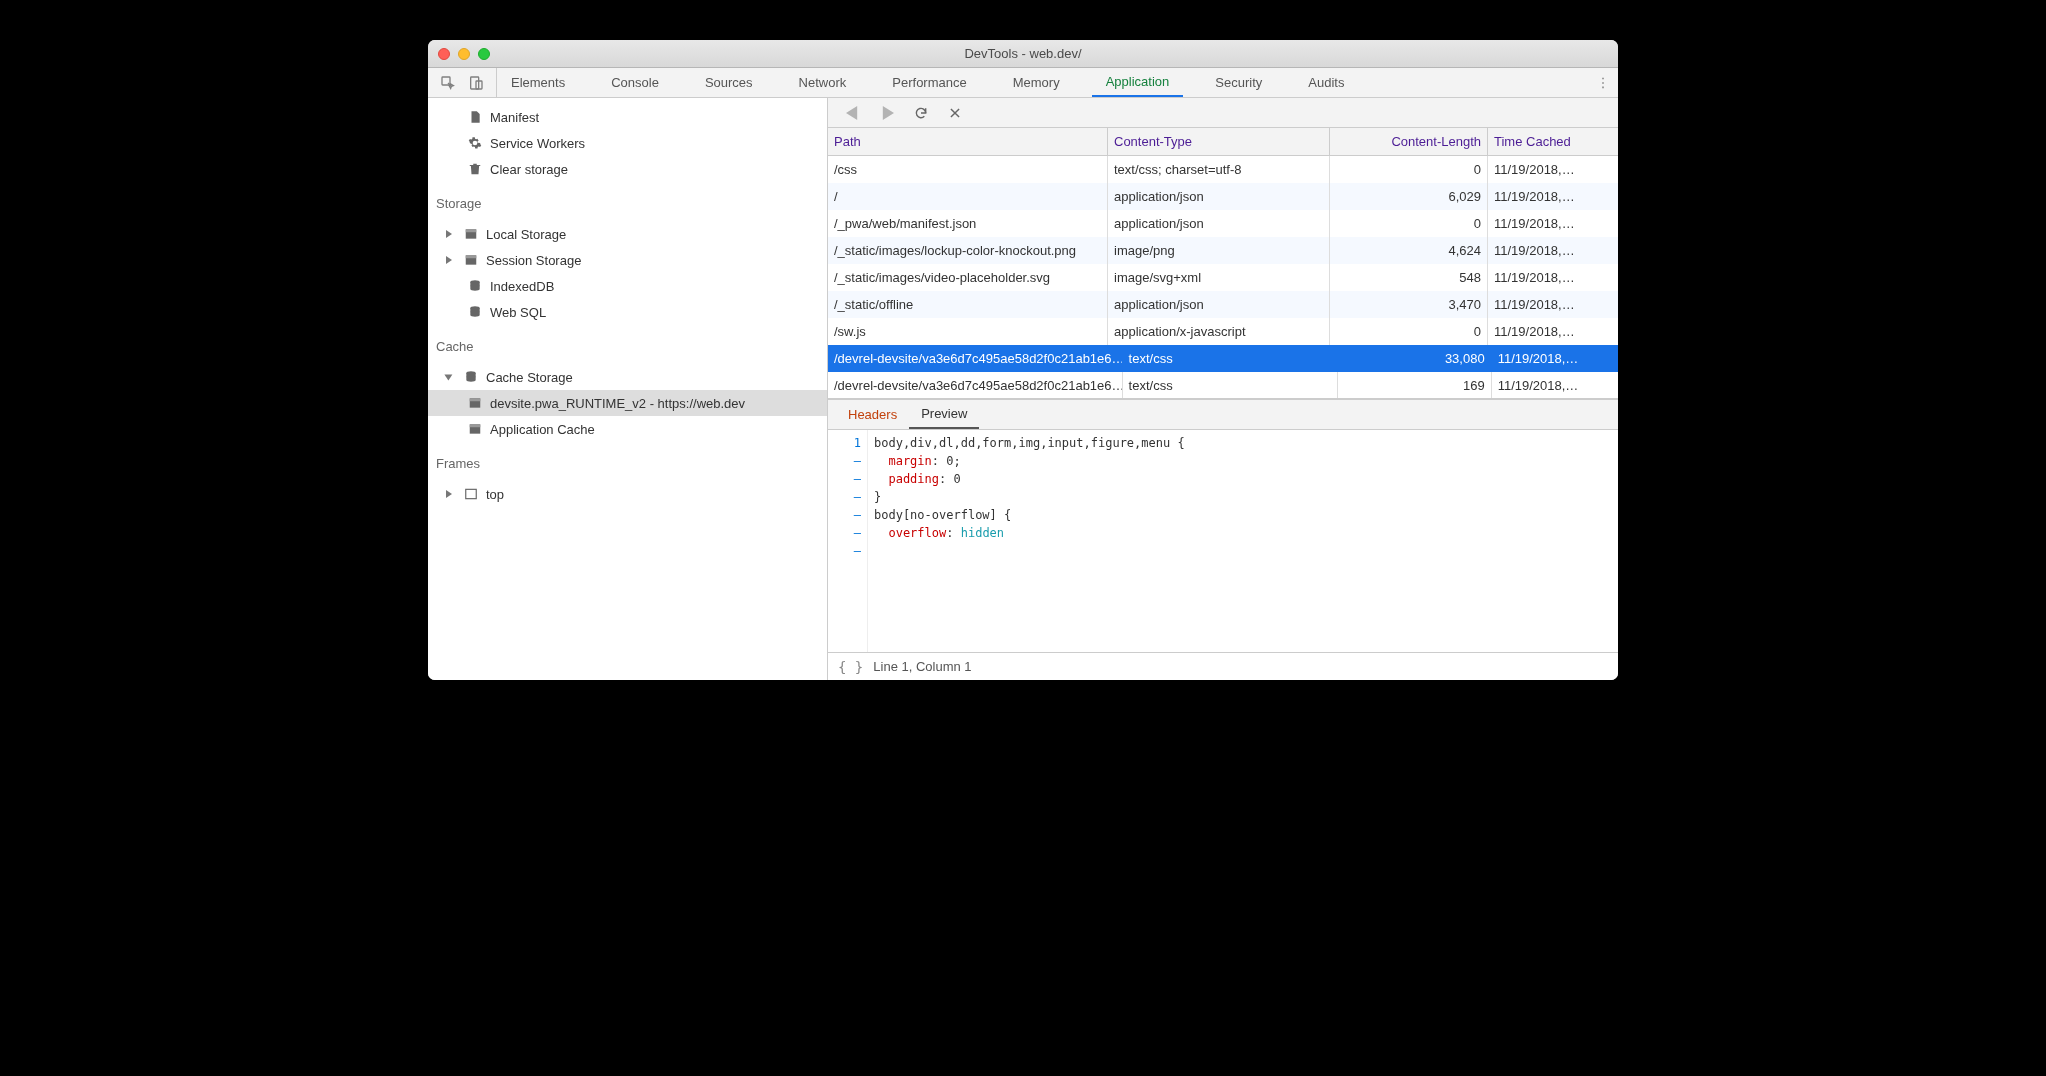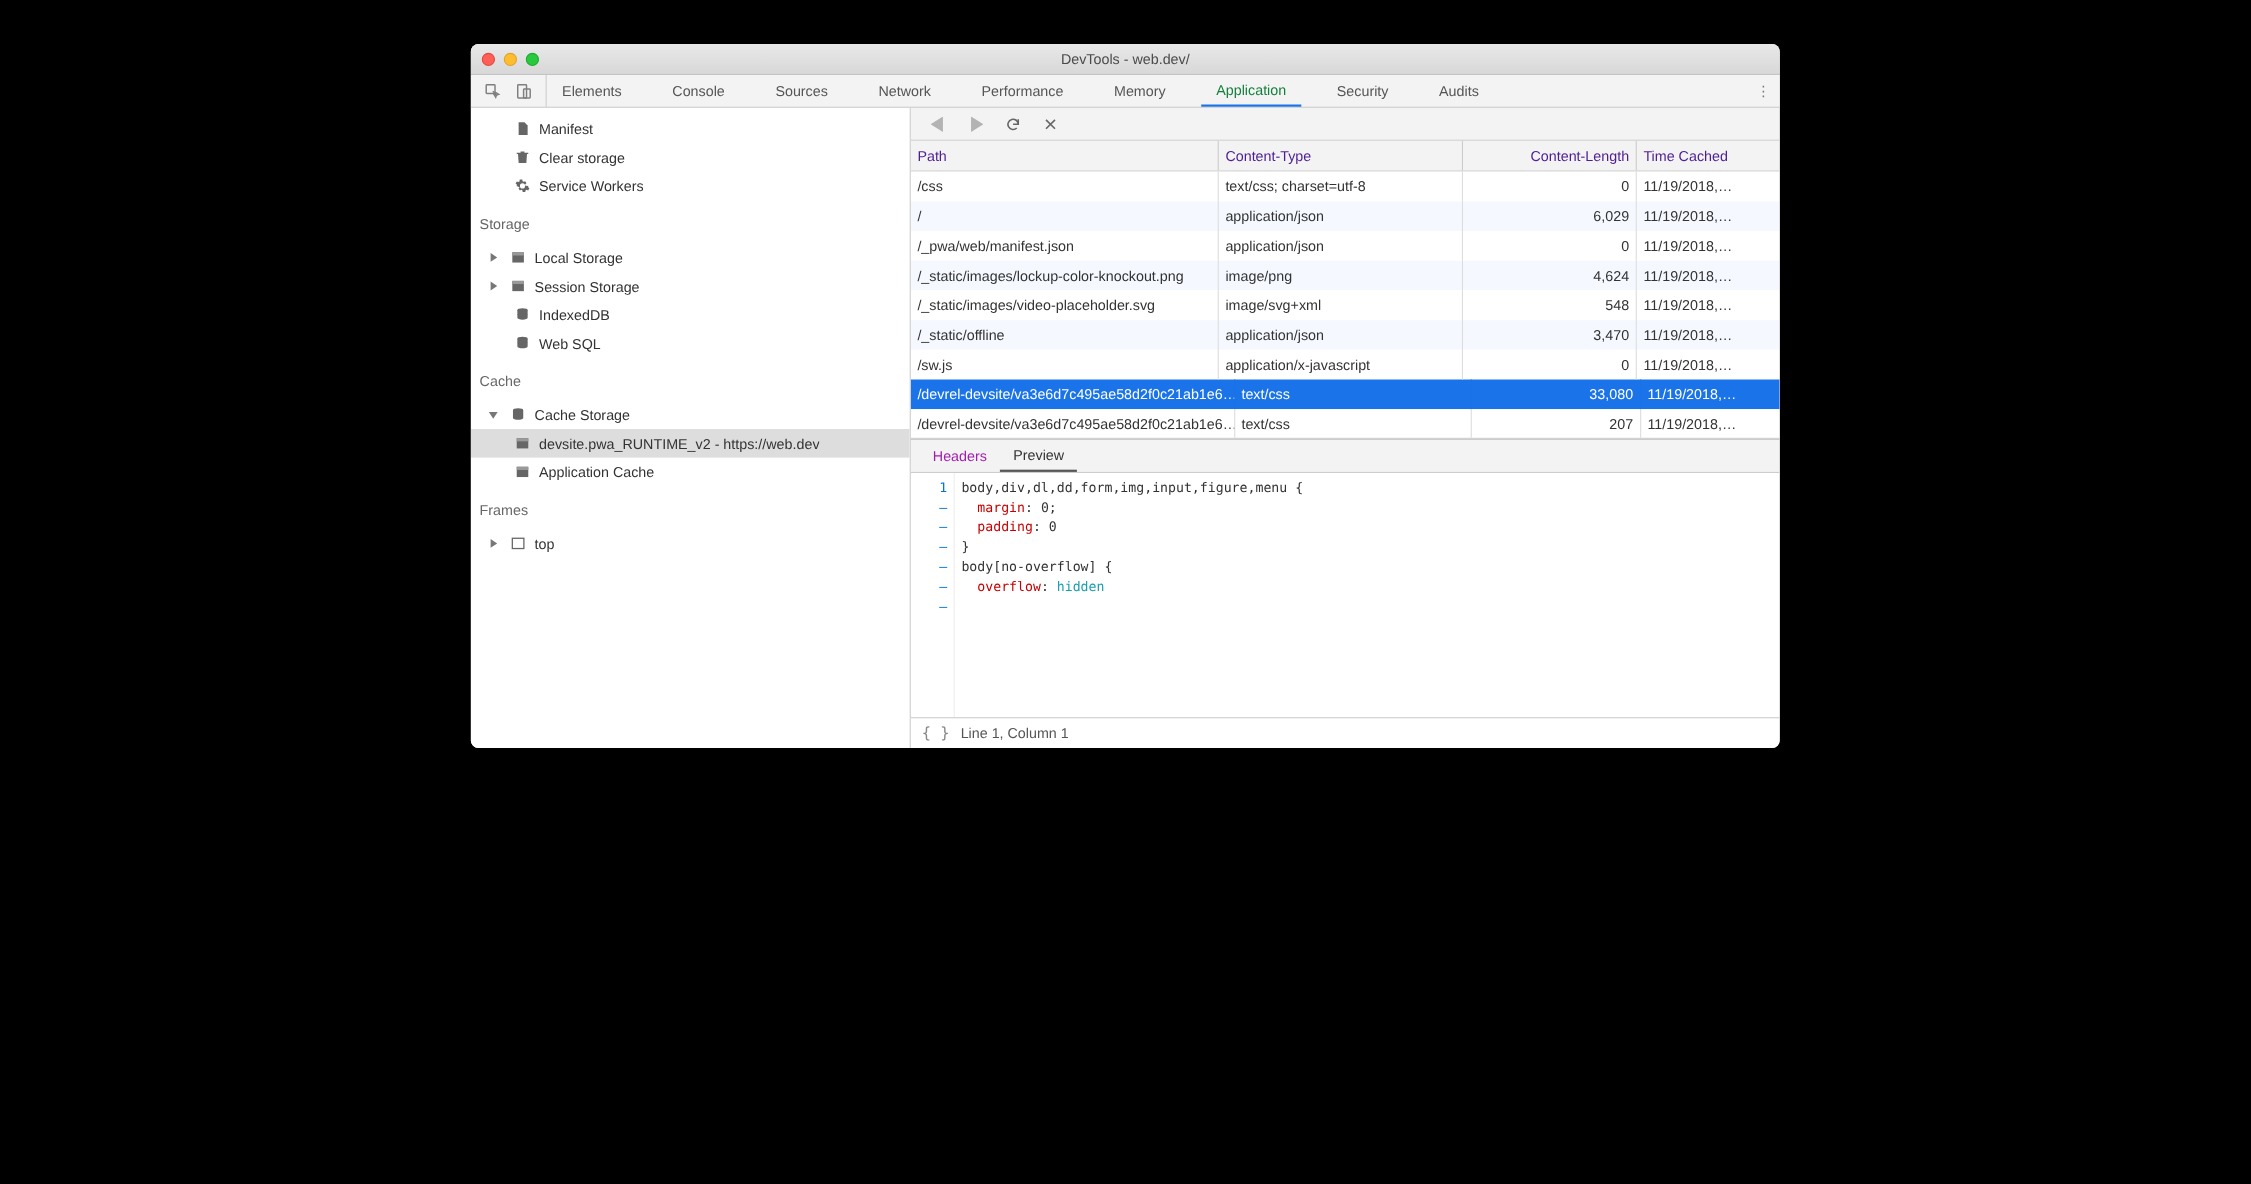--- a/index.html
+++ b/index.html
@@ -49,21 +49,21 @@
 .col-time { width: 130px; }
 .trow { display: flex; height: 27px; font-size: 13px; }
 .trow:nth-child(odd) { background: #fff; }
 .trow:nth-child(even) { background: #f5f9ff; }
 .trow.selected { background: #1a73e8 !important; color: #fff; }
 .trow .td { border-right-color: #ddd; text-overflow: ellipsis; }
 .trow.selected .td { border-right-color: #1a73e8; }
 .trow:last-child { border-bottom: 1px solid #ccc; }
 .tbody { border-bottom: 1px solid #ccc; }
 .subtabs { height: 30px; display: flex; align-items: stretch; background: #f3f3f3; border-bottom: 1px solid #ccc; padding-left: 8px; }
-.subtab { padding: 0 12px; display: flex; align-items: center; color: #a21caf; cursor: pointer; }
+.subtab { padding: 0 12px; display: flex; align-items: center; color: #c2410c; cursor: pointer; }
 .subtab.active { color: #333; border-bottom: 2px solid #555; }
 .source { flex: 1; display: flex; overflow: hidden; font-family: Menlo, Consolas, monospace; font-size: 12px; background: #fff; }
 .gutter { width: 40px; text-align: right; padding: 4px 6px 0 0; color: #0074D9; border-right: 1px solid #eee; line-height: 18px; }
 .code { padding: 4px 0 0 6px; line-height: 18px; white-space: pre; }
 .tok-b { color: #333; }
 .tok-p { color: #c80000; }
 .tok-v { color: #1a9dad; }
 .statusbar { height: 28px; border-top: 1px solid #ccc; display: flex; align-items: center; padding-left: 10px; gap: 10px; color: #555; background: #fff; }
 .braces { color: #888; font-family: monospace; font-size: 14px; }
 </style>
@@ -116,33 +116,33 @@
               <svg viewBox="0 0 24 24" fill="currentColor">
                 <path d="M6 2h9l5 5v15H6z"></path>
               </svg>
             </span>
           <span class="lbl">Manifest</span>
         </div>
         <div class="sb-item indent1">
           <span class="tri spacer"></span>
           <span class="ico">
               <svg viewBox="0 0 24 24" fill="currentColor">
-                <path d="M5 7h14l-1 14H6L5 7zm4-4h6v2H9V3zM3 5h18v2H3z"></path>
-              </svg>
-            </span>
-          <span class="lbl">Clear storage</span>
+                <path d="M12 8a4 4 0 100 8 4 4 0 000-8zm9 4a9 9 0 01-.2 2l2 1.6-2 3.4-2.4-1a7 7 0 01-1.7 1l-.4 2.6h-4l-.4-2.6a7 7 0 01-1.7-1l-2.4 1-2-3.4 2-1.6A9 9 0 013 12a9 9 0 01.2-2l-2-1.6 2-3.4 2.4 1a7 7 0 011.7-1L7.7 2h4l.4 2.6a7 7 0 011.7 1l2.4-1 2 3.4-2 1.6c.1.7.2 1.3.2 2z"></path>
+              </svg>
+            </span>
+          <span class="lbl">Service Workers</span>
         </div>
         <div class="sb-item indent1">
           <span class="tri spacer"></span>
           <span class="ico">
               <svg viewBox="0 0 24 24" fill="currentColor">
-                <path d="M12 8a4 4 0 100 8 4 4 0 000-8zm9 4a9 9 0 01-.2 2l2 1.6-2 3.4-2.4-1a7 7 0 01-1.7 1l-.4 2.6h-4l-.4-2.6a7 7 0 01-1.7-1l-2.4 1-2-3.4 2-1.6A9 9 0 013 12a9 9 0 01.2-2l-2-1.6 2-3.4 2.4 1a7 7 0 011.7-1L7.7 2h4l.4 2.6a7 7 0 011.7 1l2.4-1 2 3.4-2 1.6c.1.7.2 1.3.2 2z"></path>
-              </svg>
-            </span>
-          <span class="lbl">Service Workers</span>
+                <path d="M5 7h14l-1 14H6L5 7zm4-4h6v2H9V3zM3 5h18v2H3z"></path>
+              </svg>
+            </span>
+          <span class="lbl">Clear storage</span>
         </div>
       </div>
 
       <div class="sb-header">Storage</div>
       <div class="sb-group">
         <div class="sb-item indent1">
             <span class="tri"></span>
             <span class="ico">
               <svg viewBox="0 0 24 24" fill="currentColor">
                 <rect x="3" y="4" width="18" height="16"></rect>
@@ -310,21 +310,21 @@
             </div>
           <div class="trow selected">
               <div class="td col-path">/devrel-devsite/va3e6d7c495ae58d2f0c21ab1e6…</div>
               <div class="td col-type">text/css</div>
               <div class="td col-len">33,080</div>
               <div class="td col-time">11/19/2018,…</div>
             </div>
           <div class="trow">
               <div class="td col-path">/devrel-devsite/va3e6d7c495ae58d2f0c21ab1e6…</div>
               <div class="td col-type">text/css</div>
-              <div class="td col-len">207</div>
+              <div class="td col-len">169</div>
               <div class="td col-time">11/19/2018,…</div>
             </div>
         </div>
       </div>
 
       <div class="subtabs">
         <div class="subtab">Headers</div>
         <div class="subtab active">Preview</div>
       </div>
 

